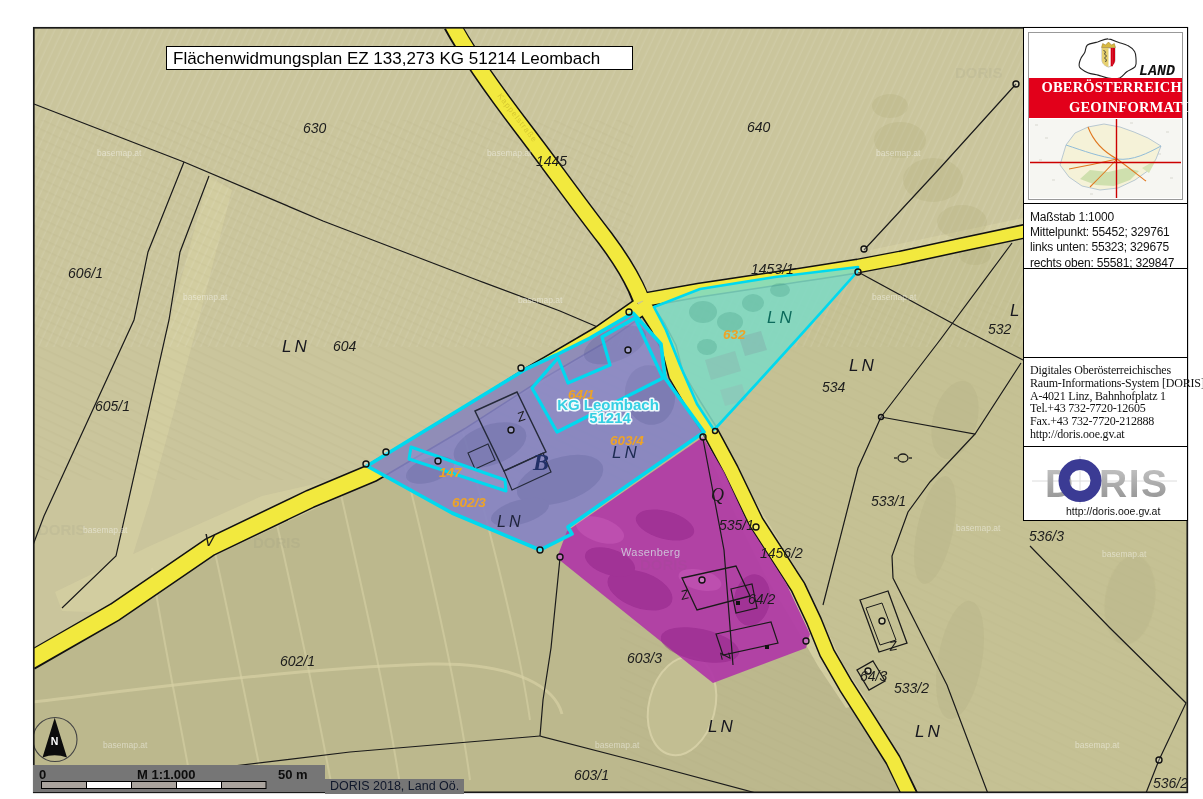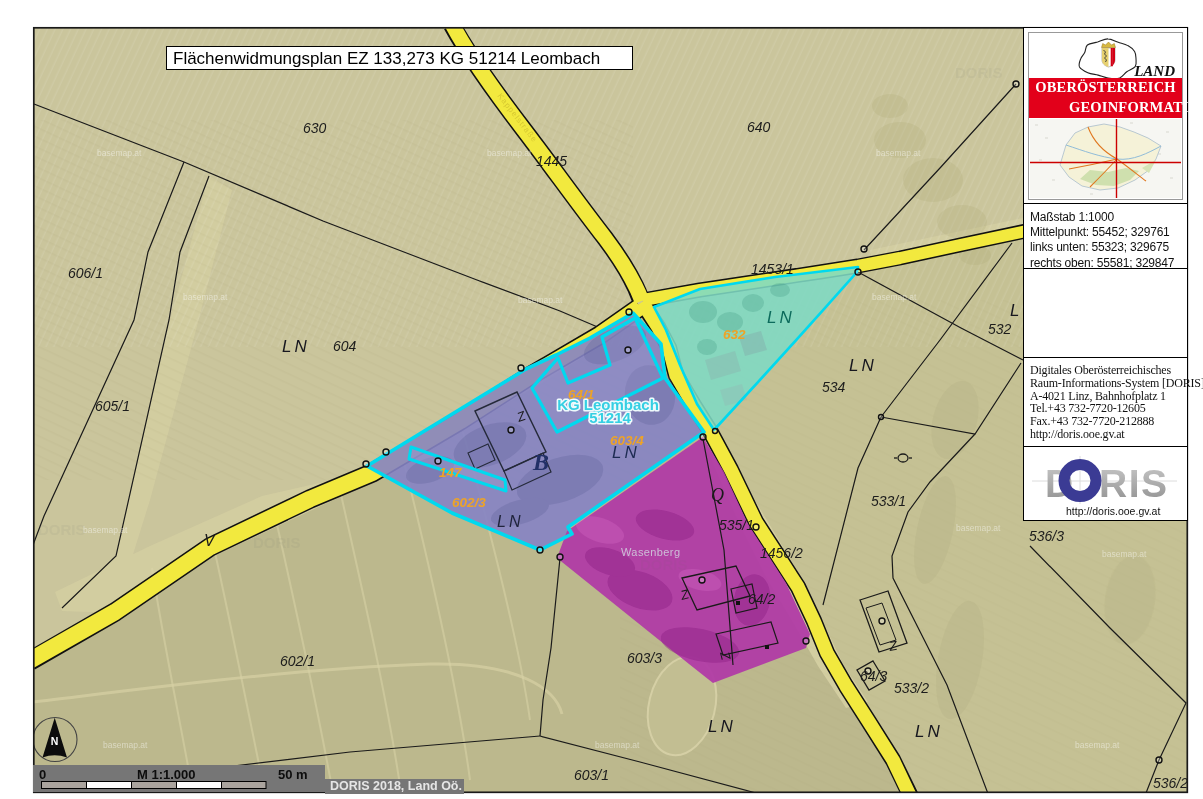--- a/index.html
+++ b/index.html
@@ -4,26 +4,26 @@
 <style>
   html,body{margin:0;padding:0;background:#ffffff;width:1203px;height:799px;overflow:hidden;}
   body{font-family:"Liberation Sans", sans-serif;position:relative;}
   .abs{position:absolute;}
   #titlebox{left:166px;top:46px;width:467px;height:24px;background:#ffffff;border:1.6px solid #000;
     font-weight:normal;font-size:17px;line-height:23px;white-space:nowrap;overflow:hidden;padding-left:6px;box-sizing:border-box;}
   #sidebar{left:1023px;top:27px;width:165px;height:494px;background:#ffffff;border:1.8px solid #000;box-sizing:border-box;}
   .sep{position:absolute;left:0;width:100%;height:0;border-top:1.8px solid #000;}
   #logobox{position:absolute;left:4px;top:4px;width:153px;height:166px;border:1px solid #999;background:#fff;}
   #redband{position:absolute;left:0px;top:45px;width:153px;height:40px;background:#e2001a;color:#fff;
-     font-family:"Liberation Serif",serif;font-weight:bold;text-align:center;}
+     font-family:"Liberation Serif",serif;font-weight:bold;text-align:right;}
   #redband .l1{font-size:14.5px;line-height:19px;letter-spacing:.2px;}
   #redband .l2{font-size:14.5px;line-height:20px;letter-spacing:.2px;padding-left:40px;}
   .sbtxt{position:absolute;left:6px;color:#111;font-size:12px;letter-spacing:-0.2px;white-space:nowrap;}
-  #doriscredit{left:325px;top:779px;width:139px;height:15px;background:#767676;color:#e5e5e5;
-     font-size:12.5px;line-height:15px;padding-left:5px;box-sizing:border-box;font-weight:bold;}
+  #doriscredit{left:325px;top:779px;width:139px;height:15px;background:#767676;color:#0f172a;
+     font-size:12.5px;line-height:15px;padding-left:5px;box-sizing:border-box;}
   #scalebox{left:33px;top:765px;width:292px;height:27px;background:#767676;}
   #scalebox .row{position:absolute;top:2px;left:0;width:100%;color:#0d0d0d;font-weight:bold;font-size:13px;}
 </style>
 </head>
 <body>
 
 <svg class="abs" style="left:0;top:0" width="1203" height="799" viewBox="0 0 1203 799">
 <defs>
   <clipPath id="mapclip">
         <rect x="33" y="27" width="1155" height="766"></rect>
@@ -348,21 +348,21 @@
       <path d="M60.0,23.0 C60.1,25.5 60.7,28.5 59.2,30.6 C57.6,32.8 53.4,33.9 50.8,35.8 C48.2,37.7 46.7,40.9 43.6,42.0 C40.4,43.0 35.6,42.5 32.0,42.0 C28.4,41.5 25.5,40.0 22.1,39.1 C18.8,38.3 14.9,38.1 11.8,36.7 C8.7,35.3 4.8,33.3 3.5,31.0 C2.3,28.7 3.7,25.4 4.6,23.0 C5.4,20.6 7.6,18.8 8.7,16.5 C9.9,14.1 9.3,10.8 11.4,9.0 C13.6,7.3 18.2,7.0 21.6,6.0 C25.0,4.9 28.6,2.8 32.0,2.9 C35.4,2.9 38.9,5.2 42.2,6.3 C45.5,7.4 49.1,8.0 51.8,9.6 C54.5,11.1 57.3,13.3 58.6,15.5 C60.0,17.8 59.9,20.5 60.0,23.0 Z" fill="#ffffff" stroke="#222" stroke-width="1.1"></path>
       <g>
         <path d="M26,12 h13 v12 c0,3.5 -3,6 -6.5,7 c-3.5,-1 -6.5,-3.5 -6.5,-7 Z" fill="#ffffff" stroke="#777" stroke-width="0.5"></path>
         <path d="M26,12 h6.5 v19 c-3.5,-1 -6.5,-3.5 -6.5,-7 Z" fill="#e6d070"></path>
         <path d="M27.5,14 l2,2 -1,2 2,2 -2,2 2,2 -1,2" stroke="#333" stroke-width="0.9" fill="none"></path>
         <path d="M34.7,12 h2.2 v18.2 h-2.2 Z M39,12 v12 c0,2 -0.8,3.8 -2,5.2 l0,-17.2 Z" fill="#d20015"></path>
         <path d="M25.5,11.5 h14 l-1.2,-4 -2.8,1.5 -3,-3 -3,3 -2.8,-1.5 Z" fill="#d8b940" stroke="#96731f" stroke-width="0.5"></path>
       </g>
     </svg>
 
-    <div style="position:absolute;right:7px;top:30px;font-family:Liberation Serif, serif;font-weight:bold;font-style:italic;font-size:15px;color:#111;">LAND</div>
+    <div style="position:absolute;right:7px;top:30px;font-family:Liberation Mono, monospace;font-weight:bold;font-style:italic;font-size:15px;color:#111;">LAND</div>
 
     <div id="redband">
         <div class="l1">OBERÖSTERREICH</div>
         <div class="l2">GEOINFORMATION</div>
       </div>
 
     <svg style="position:absolute;left:1px;top:86px" width="151" height="79" viewBox="0 0 151 79">
       <rect width="151" height="79" fill="#f6f6f2"></rect>
       <g opacity="0.5" fill="#d9d9d2">
         <rect x="5" y="5" width="3" height="2"></rect>

